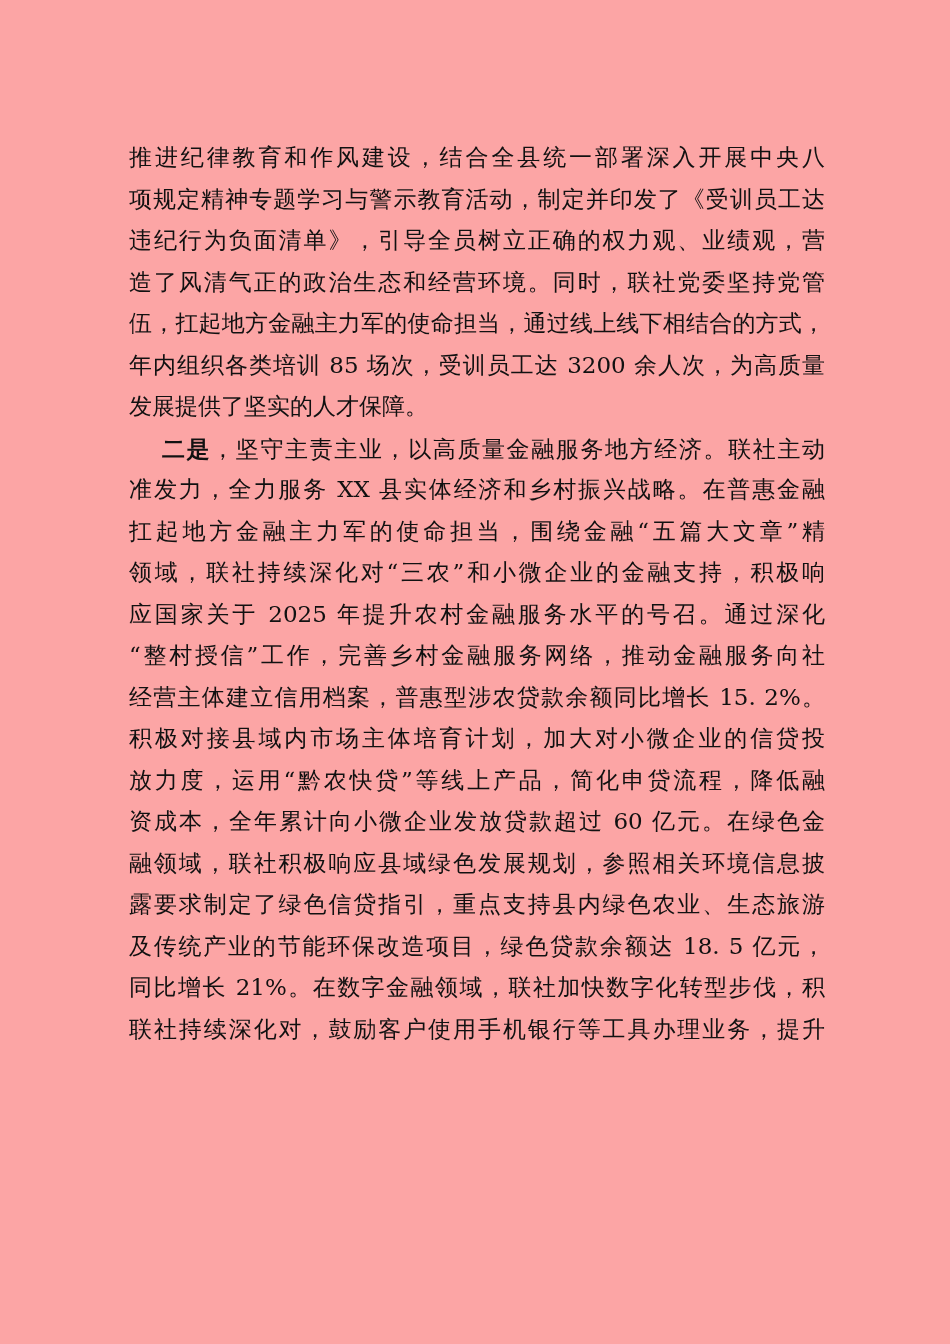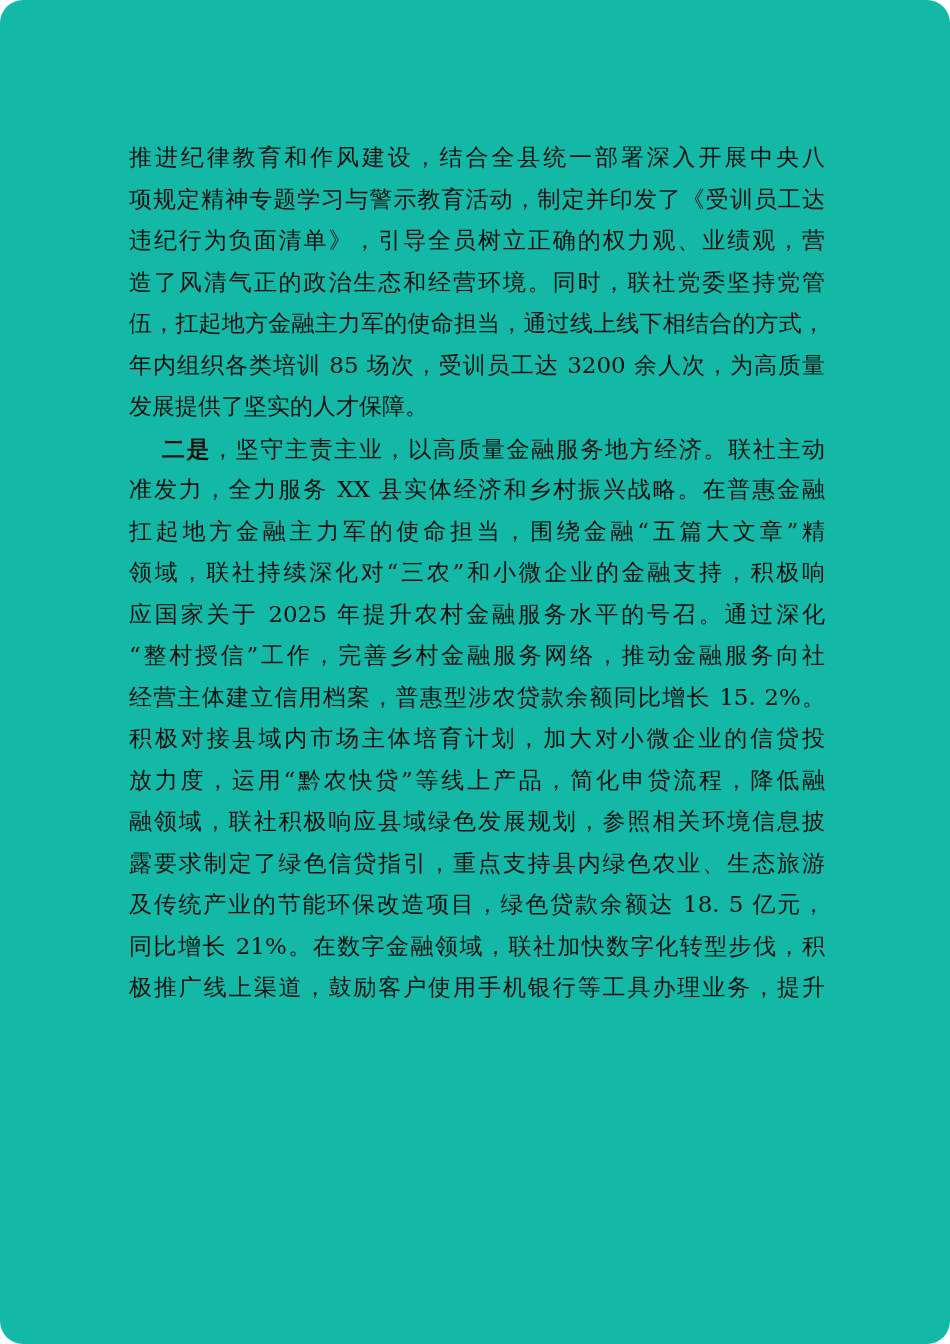--- a/index.html
+++ b/index.html
@@ -12,22 +12,21 @@
       height: 1344px;
       position: relative;
       overflow: hidden;
     }
     .page {
       position: absolute;
       left: 0;
       top: 0;
       width: 950px;
       height: 1344px;
-      background: #14b8a6;
-      border-radius: 23px;
+      background: #fca5a5;
     }
     .text-block {
       position: absolute;
       left: 129px;
       top: 137px;
       width: 696px;
       font-family: "DejaVu Serif", "Liberation Serif", serif;
       font-size: 23px;
       color: #111111;
     }
@@ -68,21 +67,22 @@
     <div class="paragraph">
       <div class="line indent"><span class="bold">二是</span><span>，坚守主责主业，以高质量金融服务地方经济。联社主动</span></div>
       <div class="line">准发力，全力服务 XX 县实体经济和乡村振兴战略。在普惠金融</div>
       <div class="line">扛起地方金融主力军的使命担当，围绕金融“五篇大文章”精</div>
       <div class="line">领域，联社持续深化对“三农”和小微企业的金融支持，积极响</div>
       <div class="line">应国家关于 2025 年提升农村金融服务水平的号召。通过深化</div>
       <div class="line">“整村授信”工作，完善乡村金融服务网络，推动金融服务向社</div>
       <div class="line">经营主体建立信用档案，普惠型涉农贷款余额同比增长 15. 2%。</div>
       <div class="line">积极对接县域内市场主体培育计划，加大对小微企业的信贷投</div>
       <div class="line">放力度，运用“黔农快贷”等线上产品，简化申贷流程，降低融</div>
+      <div class="line">资成本，全年累计向小微企业发放贷款超过 60 亿元。在绿色金</div>
       <div class="line">融领域，联社积极响应县域绿色发展规划，参照相关环境信息披</div>
       <div class="line">露要求制定了绿色信贷指引，重点支持县内绿色农业、生态旅游</div>
       <div class="line">及传统产业的节能环保改造项目，绿色贷款余额达 18. 5 亿元，</div>
       <div class="line">同比增长 21%。在数字金融领域，联社加快数字化转型步伐，积</div>
-      <div class="line">极推广线上渠道，鼓励客户使用手机银行等工具办理业务，提升</div>
+      <div class="line">联社持续深化对，鼓励客户使用手机银行等工具办理业务，提升</div>
     </div>
 
   </div>
 </div>
 
 </body></html>

